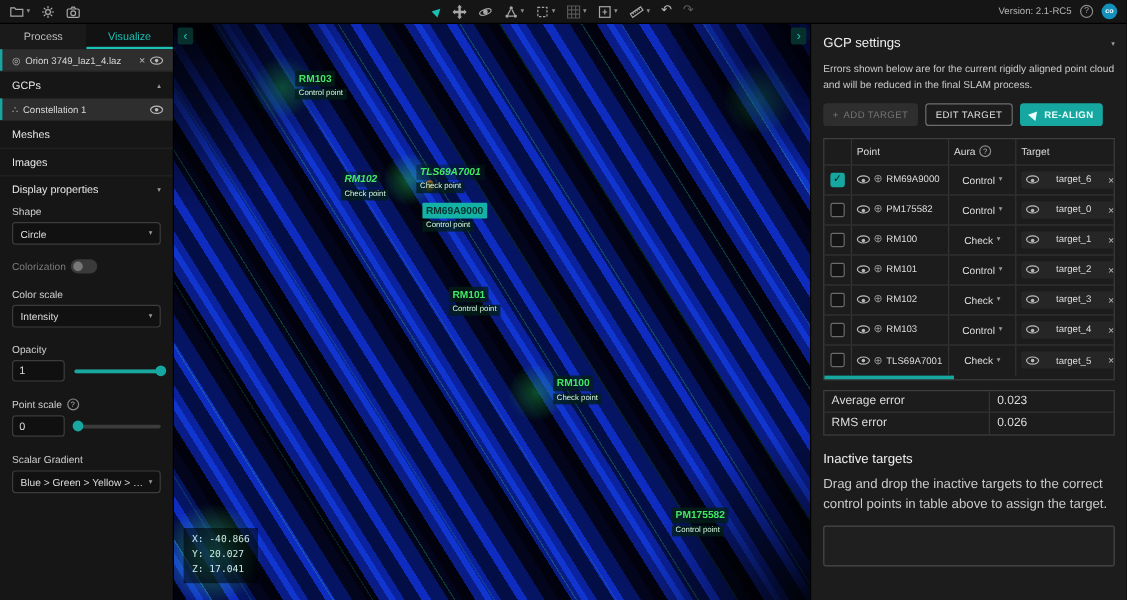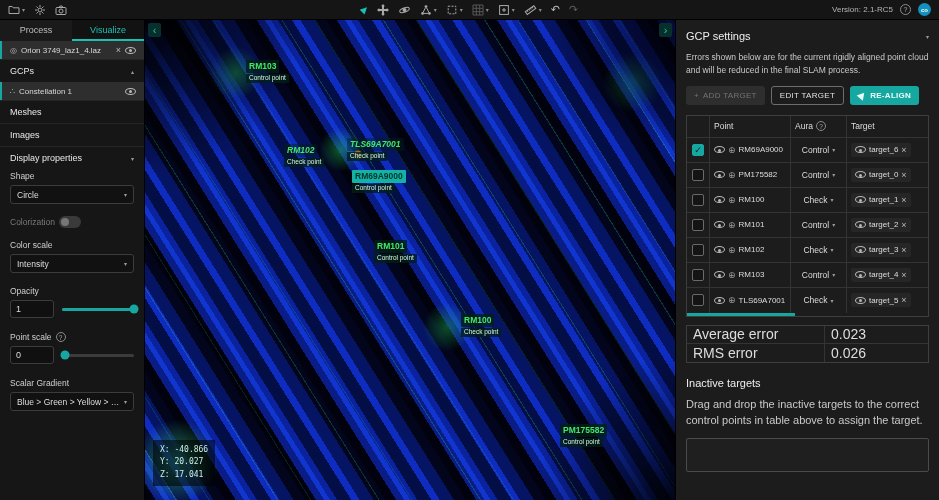--- a/index.html
+++ b/index.html
@@ -107,26 +107,26 @@
   .trow { height:25px; }
   .cell { display:flex; align-items:center; gap:3px; padding:0 4px; overflow:hidden; }
   .cell.b { border-left:1px solid #343434; }
   .cell.center { justify-content:center; }
   .pname { font-size:8px; white-space:nowrap; }
   .loc { color:#9a9a9a; font-size:9px; cursor:pointer; }
   .cb { width:12px; height:12px; border:1px solid #6a6a6a; border-radius:2px; background:#141414; display:inline-flex; align-items:center; justify-content:center; cursor:pointer; }
   .cb.on { background:#16a8a0; border-color:#16a8a0; color:#04211f; }
   .cb.on::after { content:"✓"; font-size:9px; font-weight:bold; }
   .type-cell { justify-content:center; cursor:pointer; }
-  .chip { display:flex; align-items:center; gap:3px; background:#262626; border-radius:2px; padding:2px 4px; }
+  .chip { display:flex; align-items:center; gap:14px; background:#262626; border-radius:2px; padding:2px 4px; }
   .tname { font-size:8px; }
   .hscroll { height:3px; width:45%; background:#16a8a0; }
 
   .etable { border:1px solid #3e3e3e; margin-top:8px; }
-  .erow { display:grid; grid-template-columns:1fr 104px; height:18px; align-items:center; border-bottom:1px solid #343434; font-size:14px; }
+  .erow { display:grid; grid-template-columns:1fr 104px; height:18px; align-items:center; border-bottom:1px solid #343434; font-size:10px; }
   .erow:last-child { border-bottom:none; }
   .ecell { padding:0 6px; }
   .ecell.b { border-left:1px solid #343434; height:100%; display:flex; align-items:center; }
 
   .inactive-title { font-size:11px; color:#eee; margin-top:14px; margin-bottom:7px; }
   .inactive-desc { color:#c9c9c9; line-height:1.5; font-size:11px; margin-bottom:9px; }
   .dropzone { height:34px; border:1px solid #4a4a4a; border-radius:2px; background:#1f1f1f; }
 </style>
 </head>
 <body>

